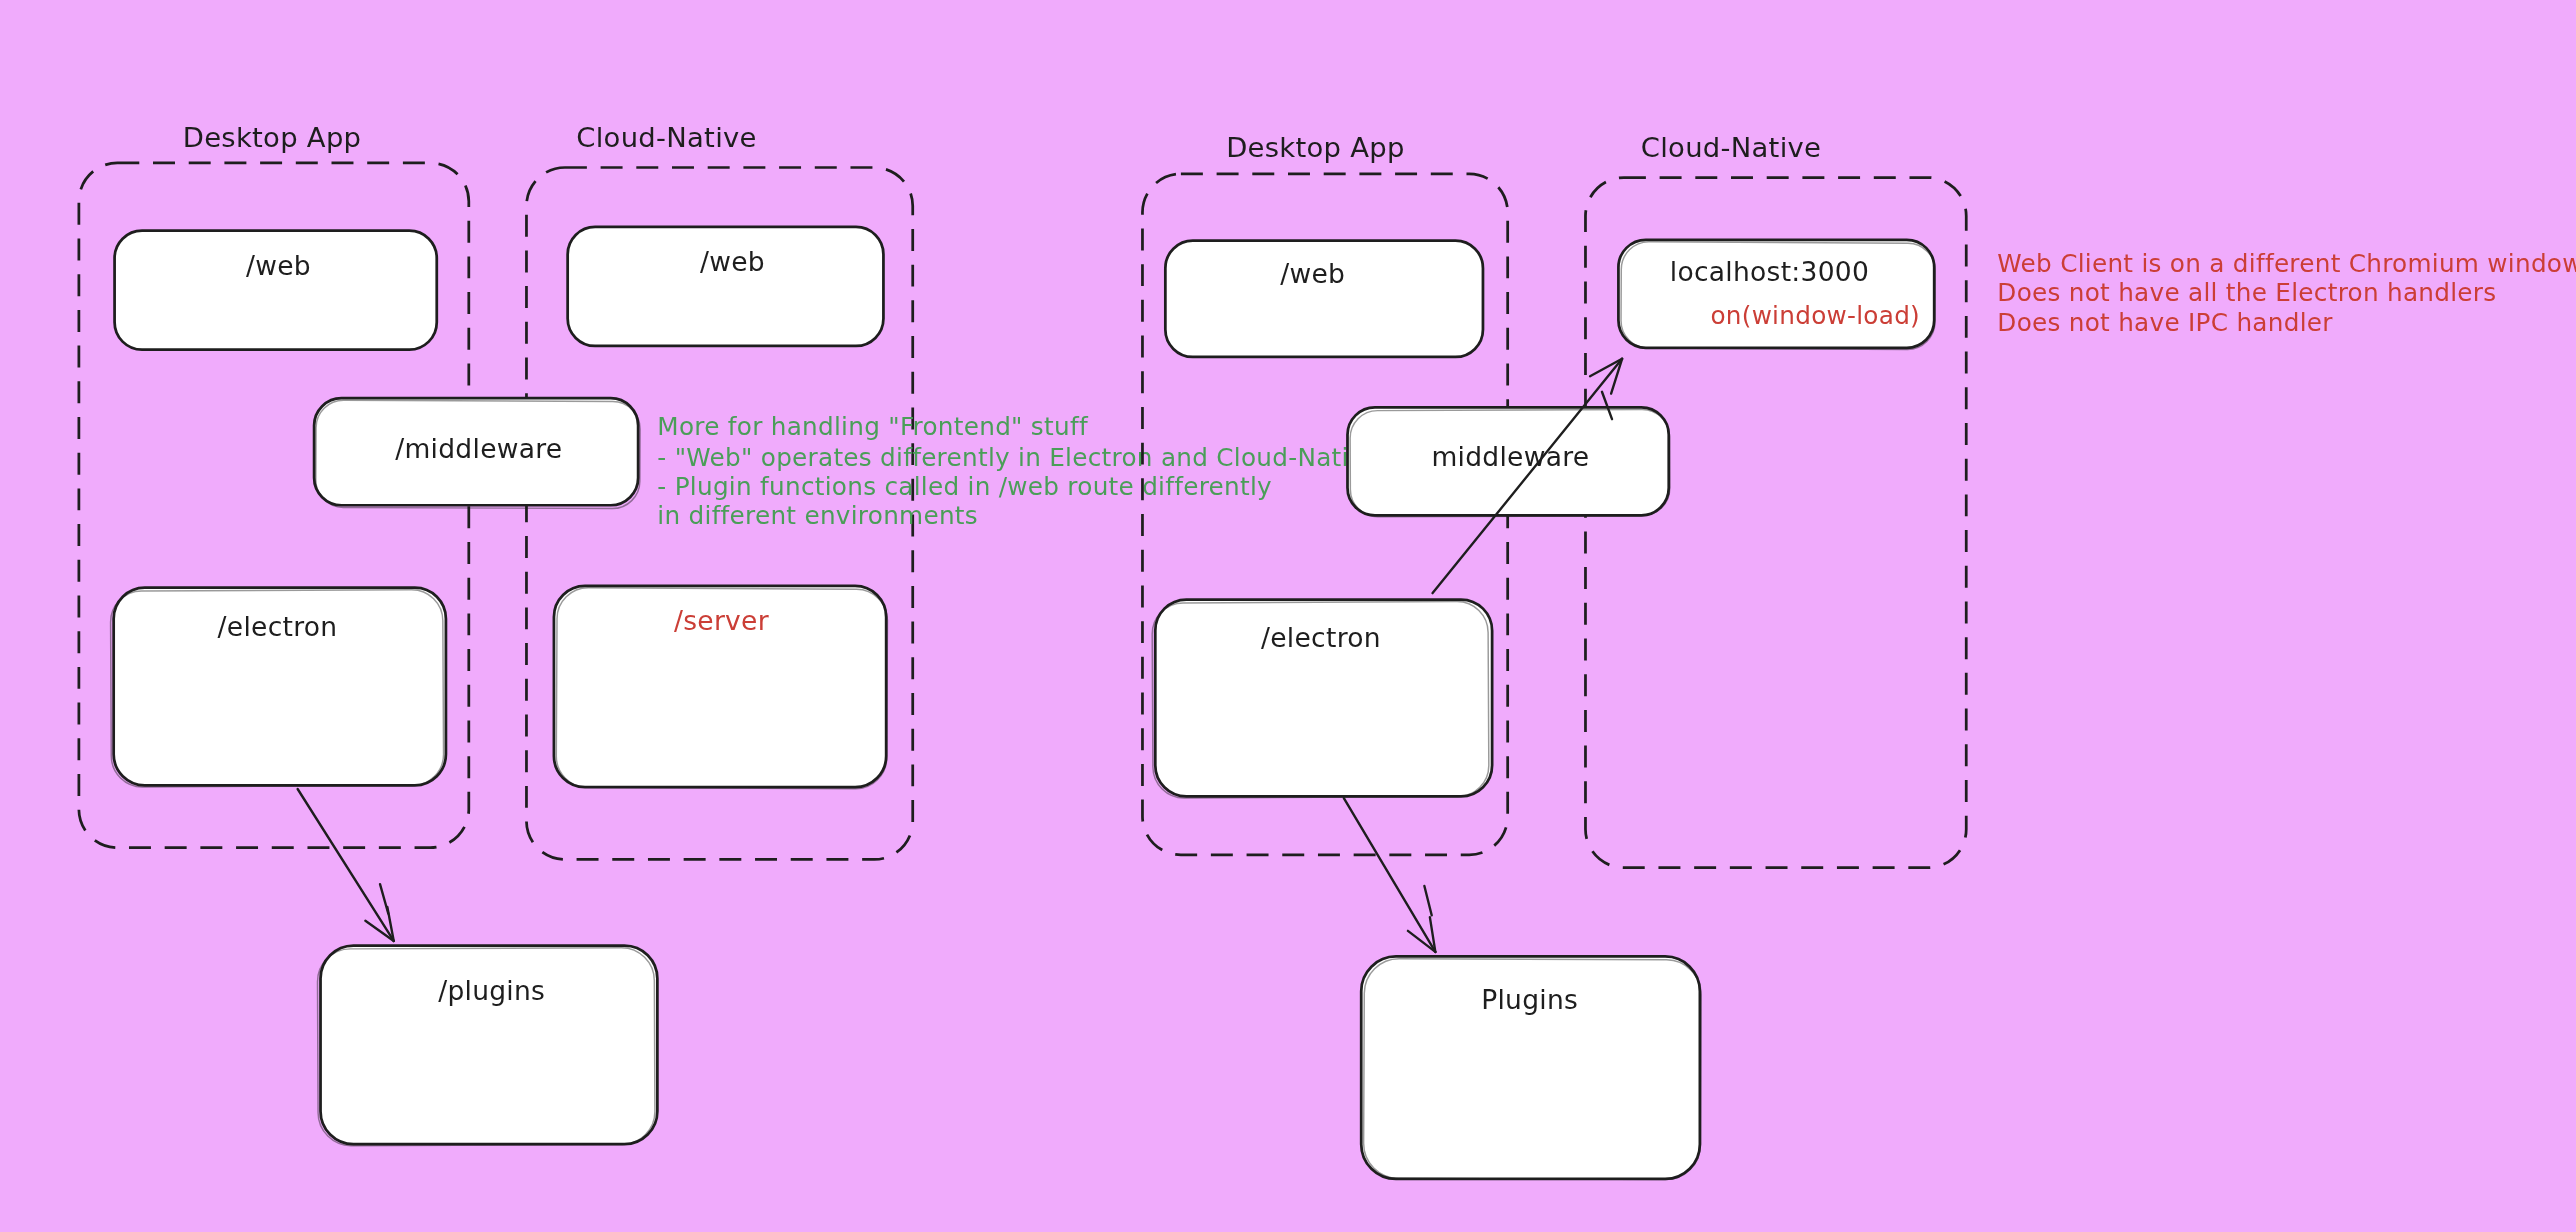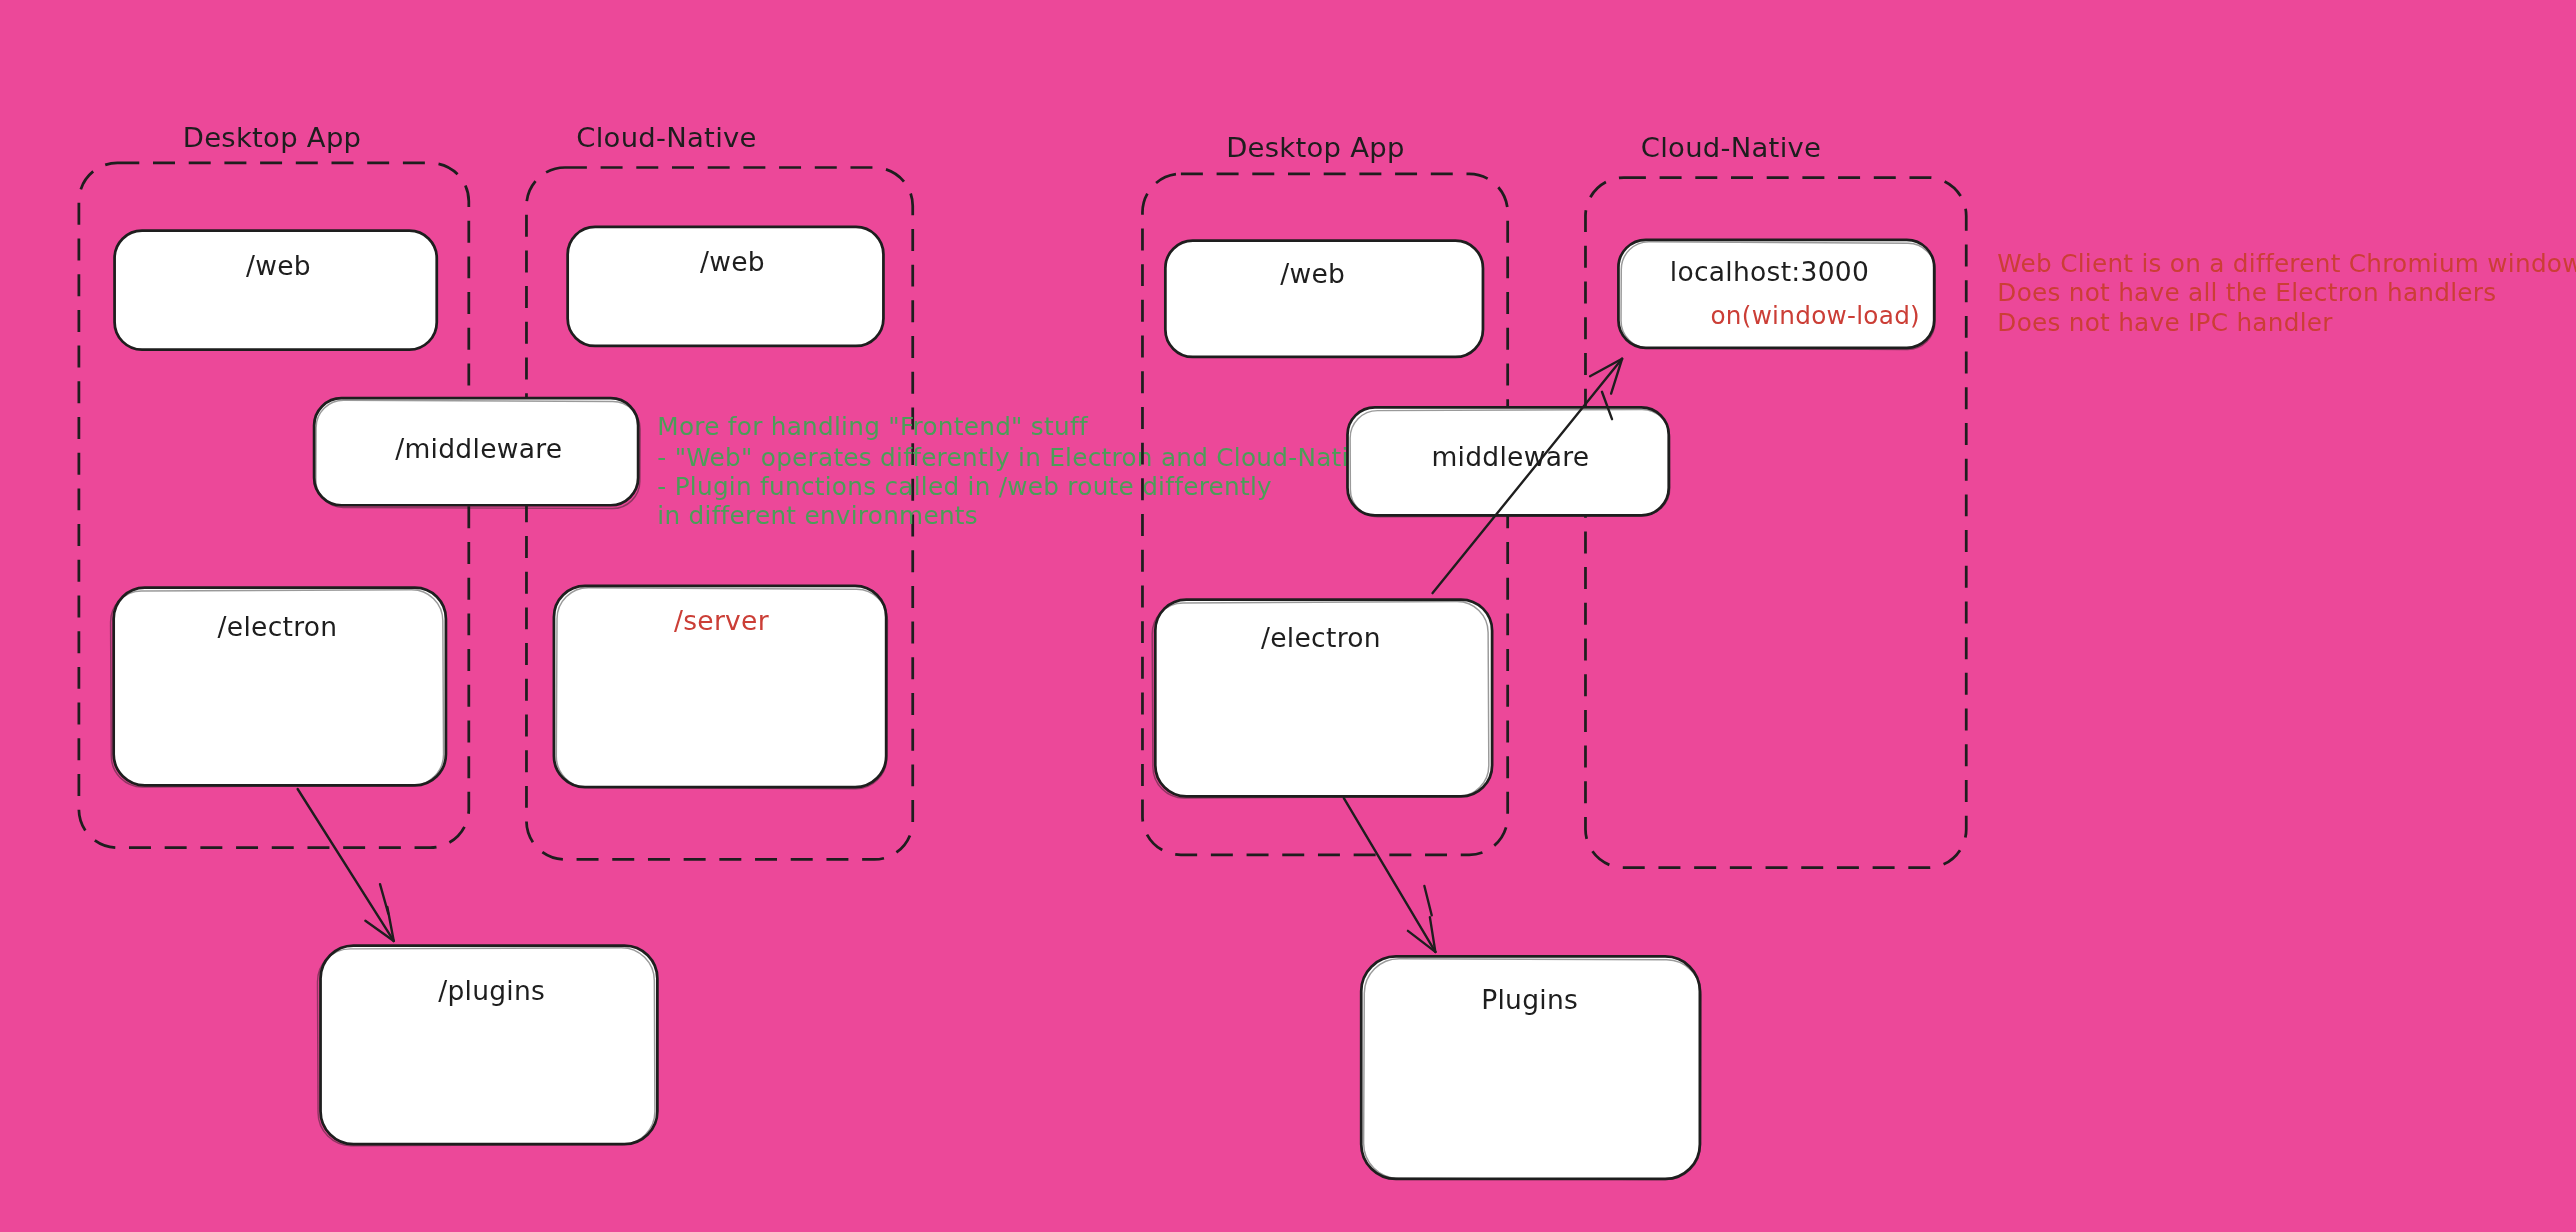--- a/index.html
+++ b/index.html
@@ -4,21 +4,21 @@
 <style>
   html, body {
     margin: 0;
     padding: 0;
     background: #ffffff;
   }
   .stage {
     position: relative;
     width: 2576px;
     height: 1232px;
-    background: #ec4899;
+    background: #f0abfc;
     overflow: hidden;
   }
   svg { display: block; }
 
   .box {
     fill: #ffffff;
     stroke: #1e1e1e;
     stroke-width: 3;
   }
   .echo {

